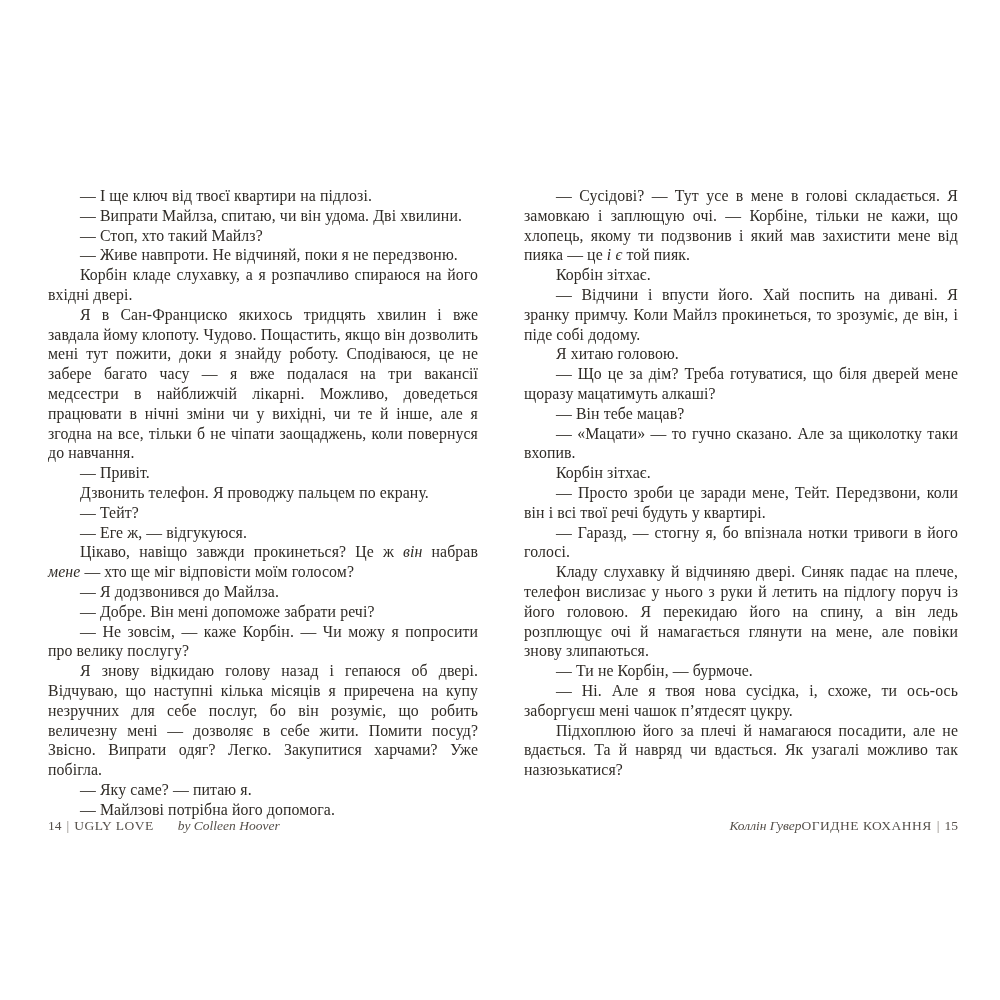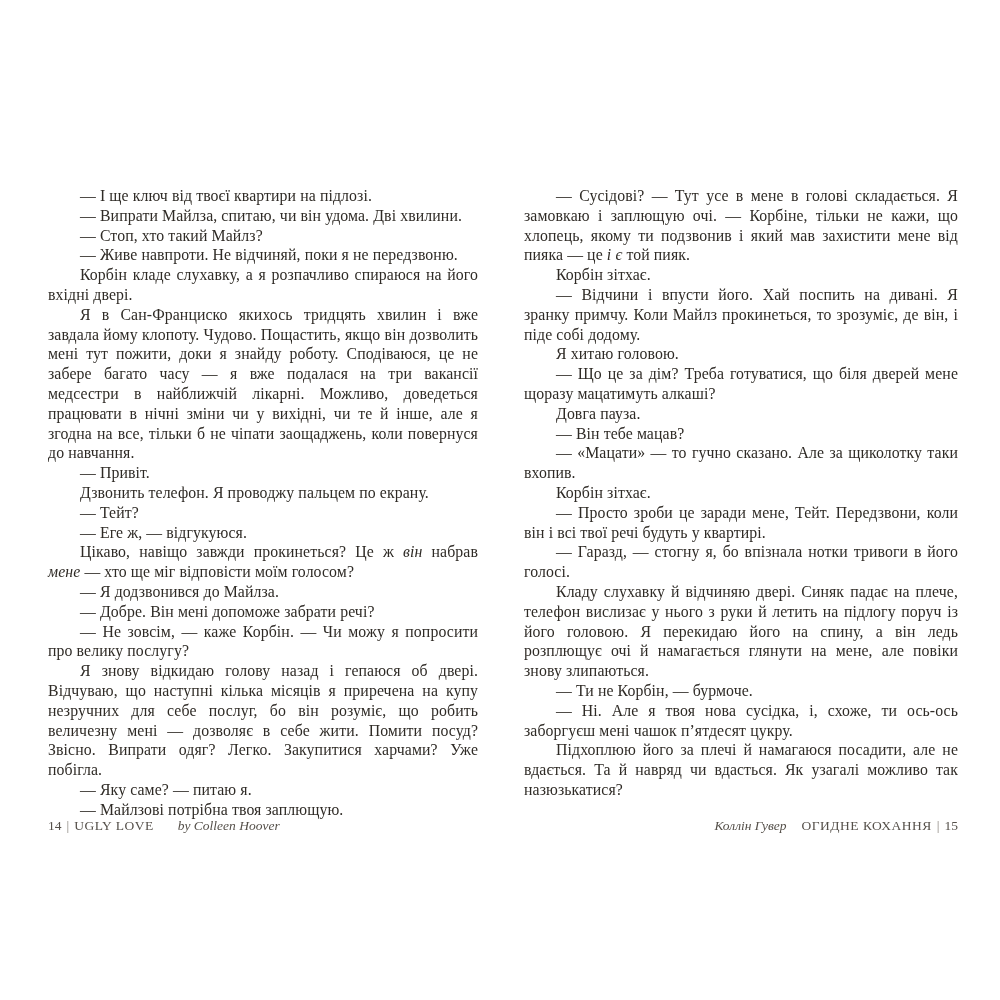--- a/index.html
+++ b/index.html
@@ -59,21 +59,21 @@
     padding: 0 5px;
     font-weight: 300;
   }
   .running-footer .caps {
     letter-spacing: 0.5px;
   }
   .running-footer .ital {
     font-style: italic;
   }
   .footer-left .ital { margin-left: 24px; }
-  .footer-right .ital { margin-right: 15px; }
+  .footer-right .ital { margin-right: 0; }
 </style>
 </head>
 <body>
 
 <div class="spread">
 
   <section class="page page-left">
     <div class="text-column" id="left-col">
         <p><span>— І ще ключ від твоєї квартири на підлозі.</span></p>
         <p><span>— Випрати Майлза, спитаю, чи він удома. Дві хвилини.</span></p>
@@ -84,35 +84,34 @@
         <p><span>— Привіт.</span></p>
         <p><span>Дзвонить телефон. Я проводжу пальцем по екрану.</span></p>
         <p><span>— Тейт?</span></p>
         <p><span>— Еге ж, — відгукуюся.</span></p>
         <p><span>Цікаво, навіщо завжди прокинеться? Це ж </span><em>він</em><span> набрав </span><em>мене</em><span> — хто ще міг відповісти моїм голосом?</span></p>
         <p><span>— Я додзвонився до Майлза.</span></p>
         <p><span>— Добре. Він мені допоможе забрати речі?</span></p>
         <p><span>— Не зовсім, — каже Корбін. — Чи можу я попросити про велику послугу?</span></p>
         <p><span>Я знову відкидаю голову назад і гепаюся об двері. Відчуваю, що наступні кілька місяців я приречена на купу незручних для себе послуг, бо він розуміє, що робить величезну мені — дозволяє в себе жити. Помити посуд? Звісно. Випрати одяг? Легко. Закупитися харчами? Уже побігла.</span></p>
         <p><span>— Яку саме? — питаю я.</span></p>
-        <p><span>— Майлзові потрібна твоя заплющую.</span></p>
+        <p><span>— Майлзові потрібна його допомога.</span></p>
       </div>
     <footer class="running-footer footer-left">
       <span>14</span><span class="sep">|</span><span class="caps">UGLY LOVE</span><span class="ital">by Colleen Hoover</span>
     </footer>
   </section>
 
   <section class="page page-right">
     <div class="text-column" id="right-col">
         <p><span>— Сусідові? — Тут усе в мене в голові складається. Я замовкаю і заплющую очі. — Корбіне, тільки не кажи, що хлопець, якому ти подзвонив і який мав захистити мене від пияка — це </span><em>і є</em><span> той пияк.</span></p>
         <p><span>Корбін зітхає.</span></p>
         <p><span>— Відчини і впусти його. Хай поспить на дивані. Я зранку примчу. Коли Майлз прокинеться, то зрозуміє, де він, і піде собі додому.</span></p>
         <p><span>Я хитаю головою.</span></p>
         <p><span>— Що це за дім? Треба готуватися, що біля дверей мене щоразу мацатимуть алкаші?</span></p>
-        <p><span>Довга пауза.</span></p>
         <p><span>— Він тебе мацав?</span></p>
         <p><span>— «Мацати» — то гучно сказано. Але за щиколотку таки вхопив.</span></p>
         <p><span>Корбін зітхає.</span></p>
         <p><span>— Просто зроби це заради мене, Тейт. Передзвони, коли він і всі твої речі будуть у квартирі.</span></p>
         <p><span>— Гаразд, — стогну я, бо впізнала нотки тривоги в його голосі.</span></p>
         <p><span>Кладу слухавку й відчиняю двері. Синяк падає на плече, телефон вислизає у нього з руки й летить на підлогу поруч із його головою. Я перекидаю його на спину, а він ледь розплющує очі й намагається глянути на мене, але повіки знову злипаються.</span></p>
         <p><span>— Ти не Корбін, — бурмоче.</span></p>
         <p><span>— Ні. Але я твоя нова сусідка, і, схоже, ти ось-ось заборгуєш мені чашок п’ятдесят цукру.</span></p>
         <p><span>Підхоплюю його за плечі й намагаюся посадити, але не вдається. Та й навряд чи вдасться. Як узагалі можливо так назюзькатися?</span></p>
       </div>

